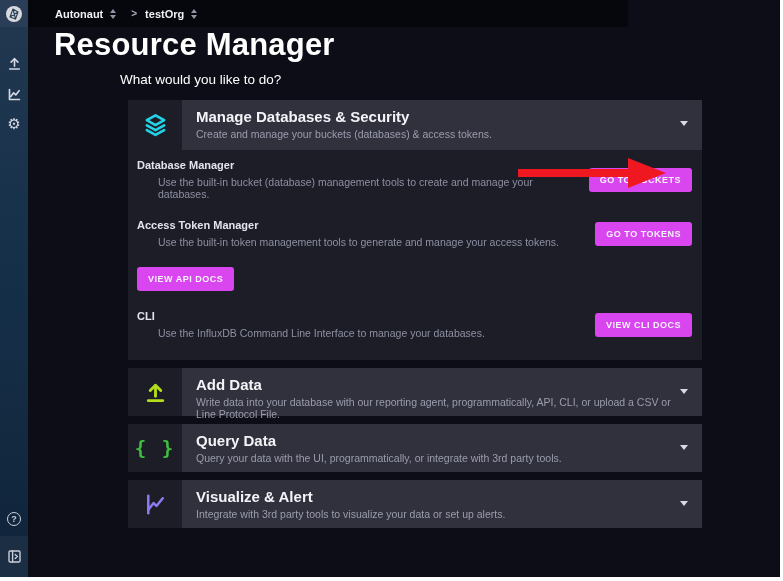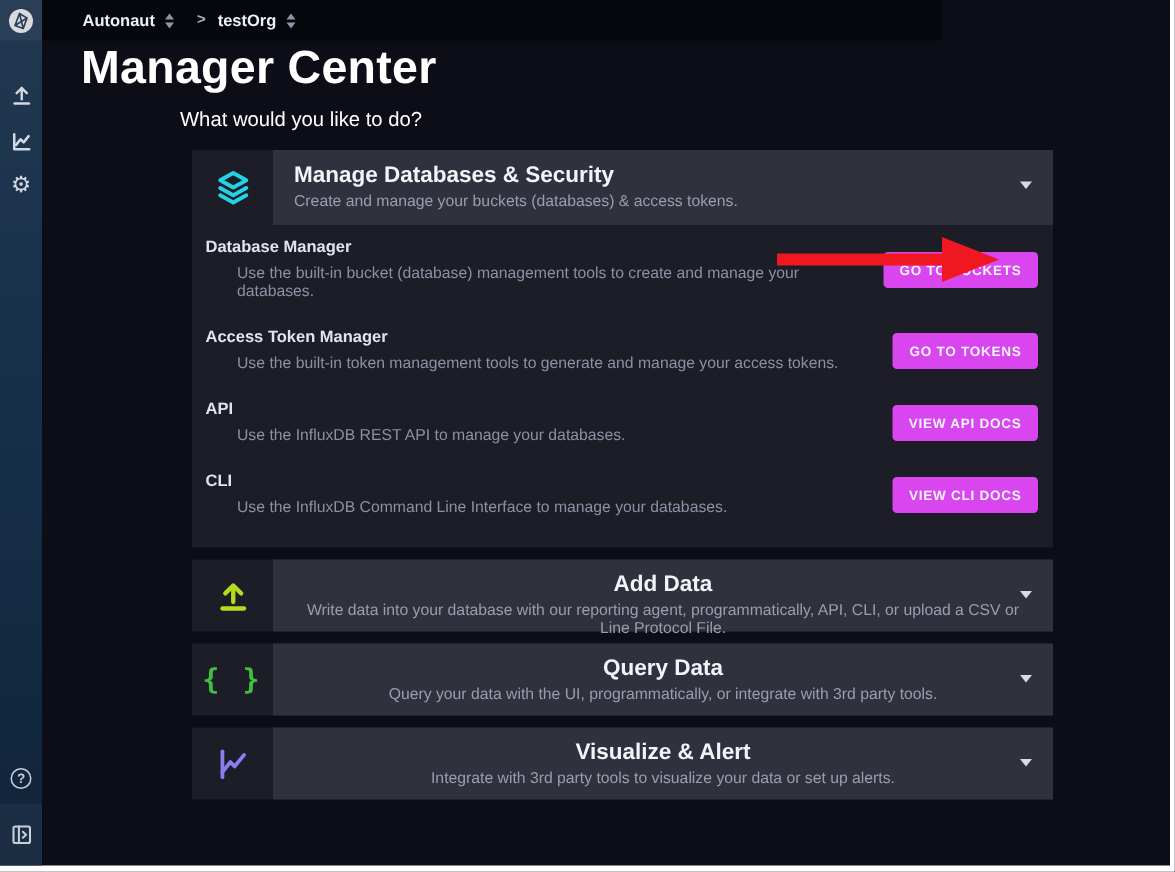--- a/index.html
+++ b/index.html
@@ -30,21 +30,21 @@
   .crumb-sep { font-size: 10px; font-weight: bold; color: #aab0bf; margin: 0 8px; }
 
   
   .page-title { position: absolute; left: 54px; top: 27px; font-size: 31px; font-weight: 800; color: #ffffff; letter-spacing: 0.2px; }
   .page-subtitle { position: absolute; left: 120px; top: 72px; font-size: 13.5px; font-weight: normal; color: #ffffff; }
 
   
   .cards { position: absolute; left: 128px; top: 100px; width: 574px; }
   .card { background: #1d1d28; margin-bottom: 8px; }
   .card-header { display: flex; height: 50px; }
-  .collapsed .card-header { height: 48px; text-align: center; }
+  .collapsed .card-header { height: 48px; }
   .icon-cell { width: 54px; display: flex; align-items: center; justify-content: center; flex: none; }
   .header-main { flex: 1; background: #31313d; padding: 8px 14px 0 14px; position: relative; }
   .card-title { font-size: 15px; font-weight: bold; color: #f3f4f8; }
   .card-sub { font-size: 10.5px; color: #9a9dae; margin-top: 3px; }
   .caret-down { position: absolute; right: 14px; top: 21px; width: 0; height: 0;
                 border-left: 4px solid transparent; border-right: 4px solid transparent;
                 border-top: 5px solid #d9dbe4; }
   .card-body { padding: 9px 10px 2px 9px; }
   .row { display: flex; align-items: center; margin-bottom: 19px; }
   .row-text { flex: 1; padding-right: 10px; }
@@ -107,21 +107,21 @@
         <i class="d"></i>
       </span>
     <span class="crumb-sep">&gt;</span>
     <span class="crumb">testOrg</span>
     <span class="updown">
         <i class="u"></i>
         <i class="d"></i>
       </span>
   </div>
 
-  <div class="page-title">Manager Center</div>
+  <div class="page-title">Resource Manager</div>
   <div class="page-subtitle">What would you like to do?</div>
 
   <div class="cards">
 
     <div class="card">
       <div class="card-header">
         <div class="icon-cell">
           <svg width="27" height="27" viewBox="0 0 28 28" fill="none" stroke="#23d3e5" stroke-width="2.7" stroke-linejoin="round" stroke-linecap="round">
             <path d="M14 3.5 L23 8.5 L14 13.5 L5 8.5 Z"></path>
             <path d="M5 13.8 L14 18.8 L23 13.8"></path>
@@ -143,24 +143,20 @@
           <button class="btn">GO TO BUCKETS</button>
         </div>
         <div class="row">
           <div class="row-text">
             <div class="row-title">Access Token Manager</div>
             <div class="row-desc">Use the built-in token management tools to generate and manage your access tokens.</div>
           </div>
           <button class="btn">GO TO TOKENS</button>
         </div>
         <div class="row">
-          <div class="row-text">
-            <div class="row-title">API</div>
-            <div class="row-desc">Use the InfluxDB REST API to manage your databases.</div>
-          </div>
           <button class="btn">VIEW API DOCS</button>
         </div>
         <div class="row">
           <div class="row-text">
             <div class="row-title">CLI</div>
             <div class="row-desc">Use the InfluxDB Command Line Interface to manage your databases.</div>
           </div>
           <button class="btn">VIEW CLI DOCS</button>
         </div>
       </div>

